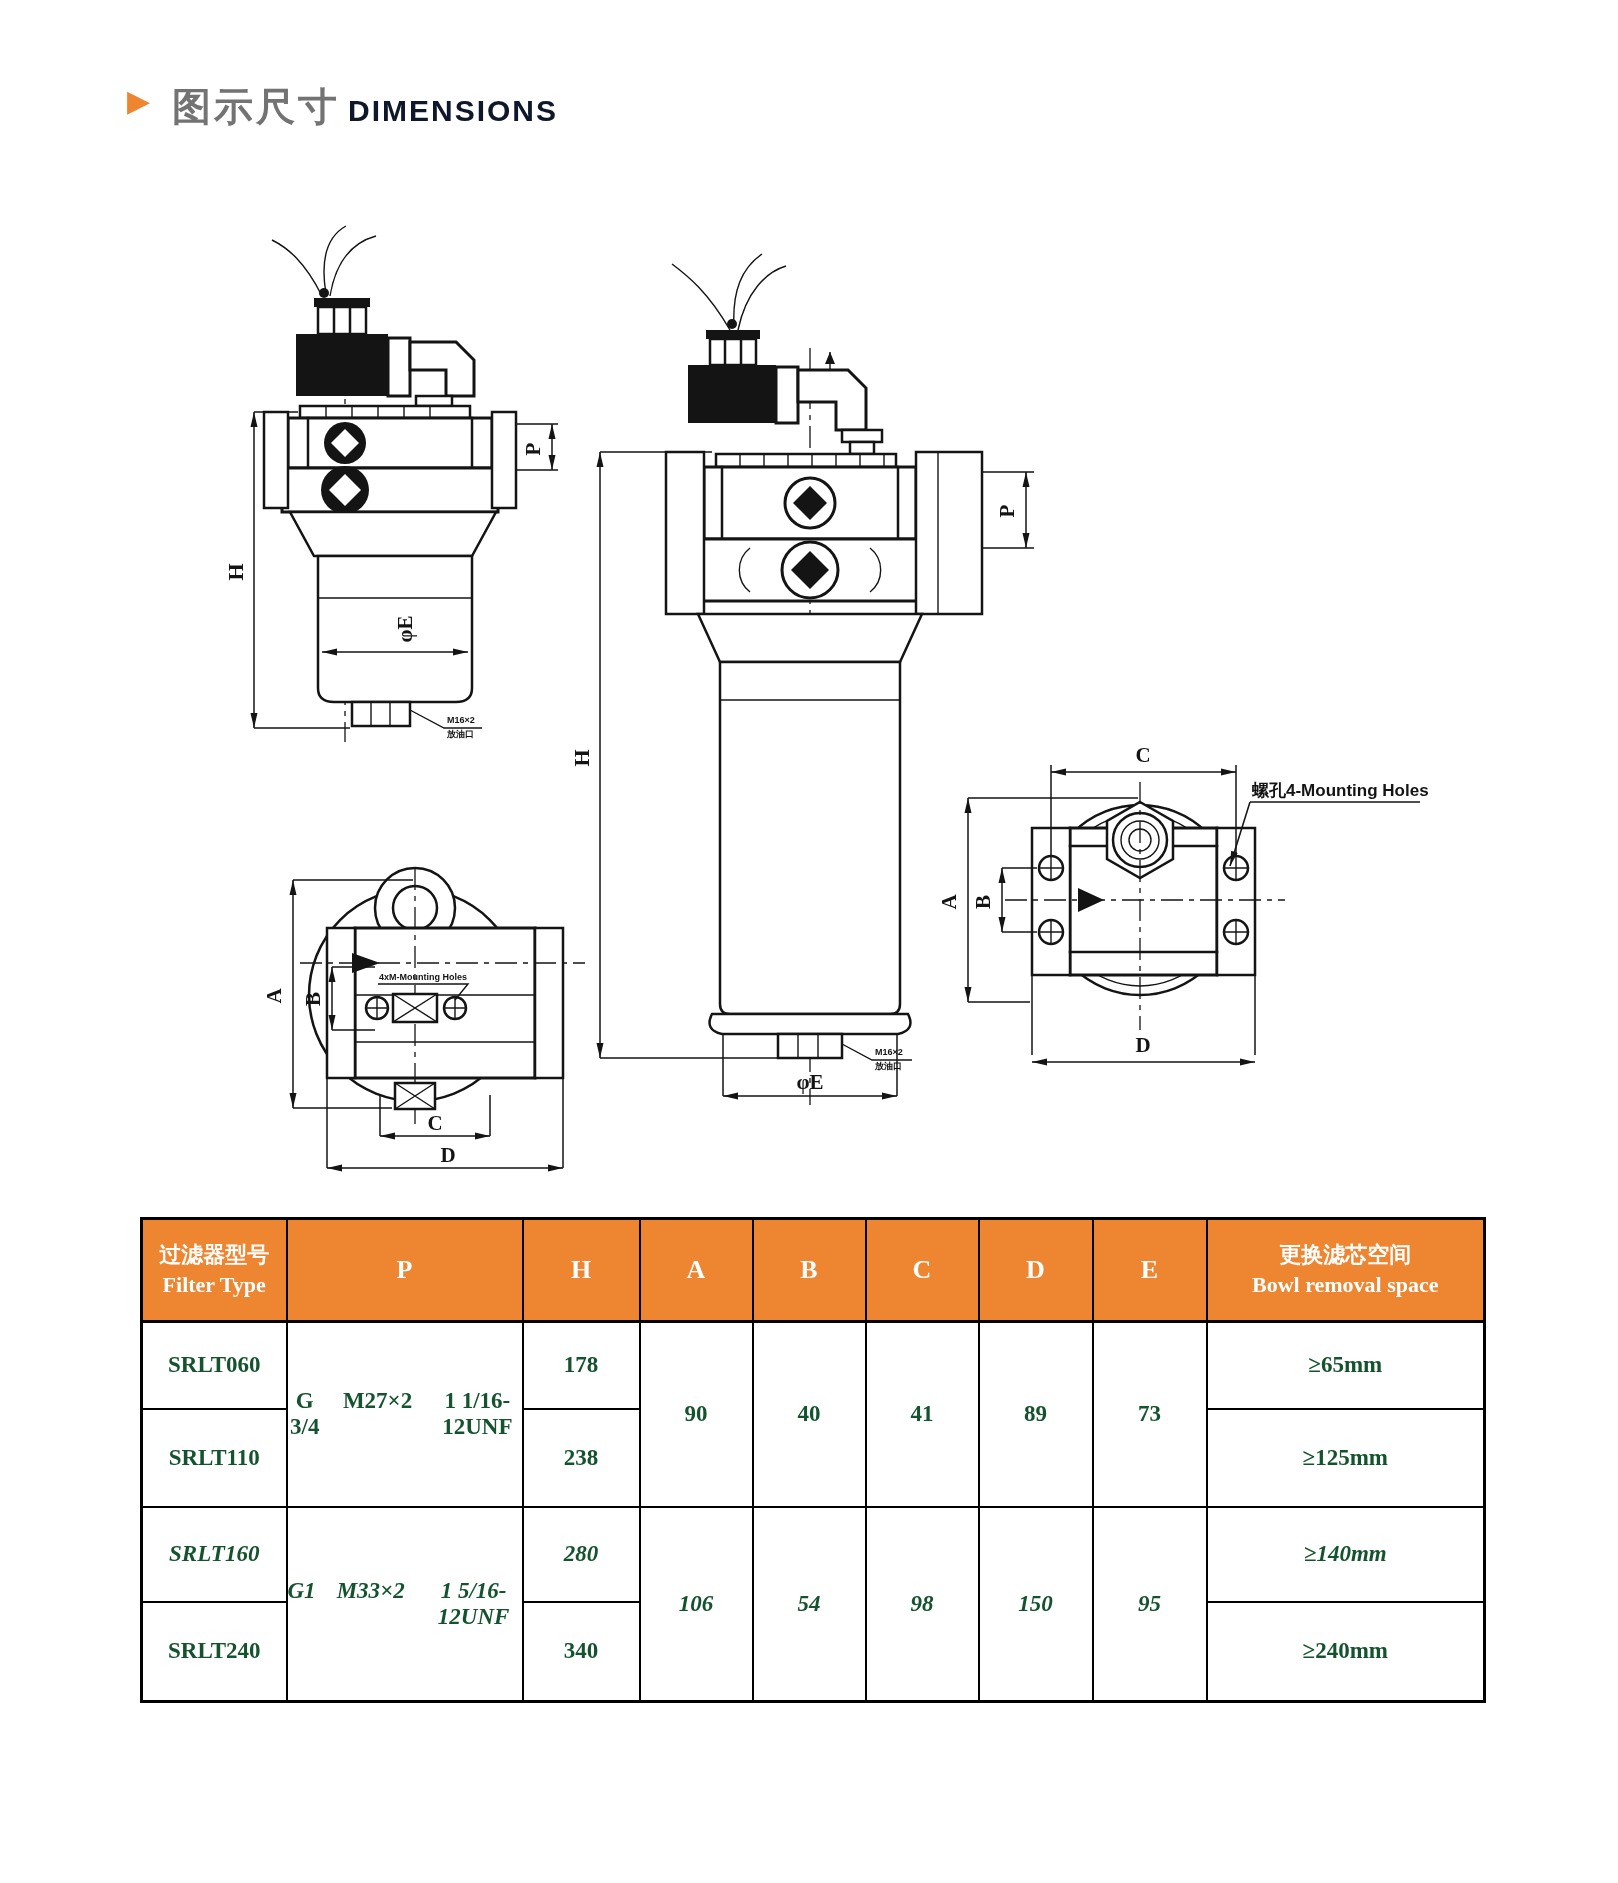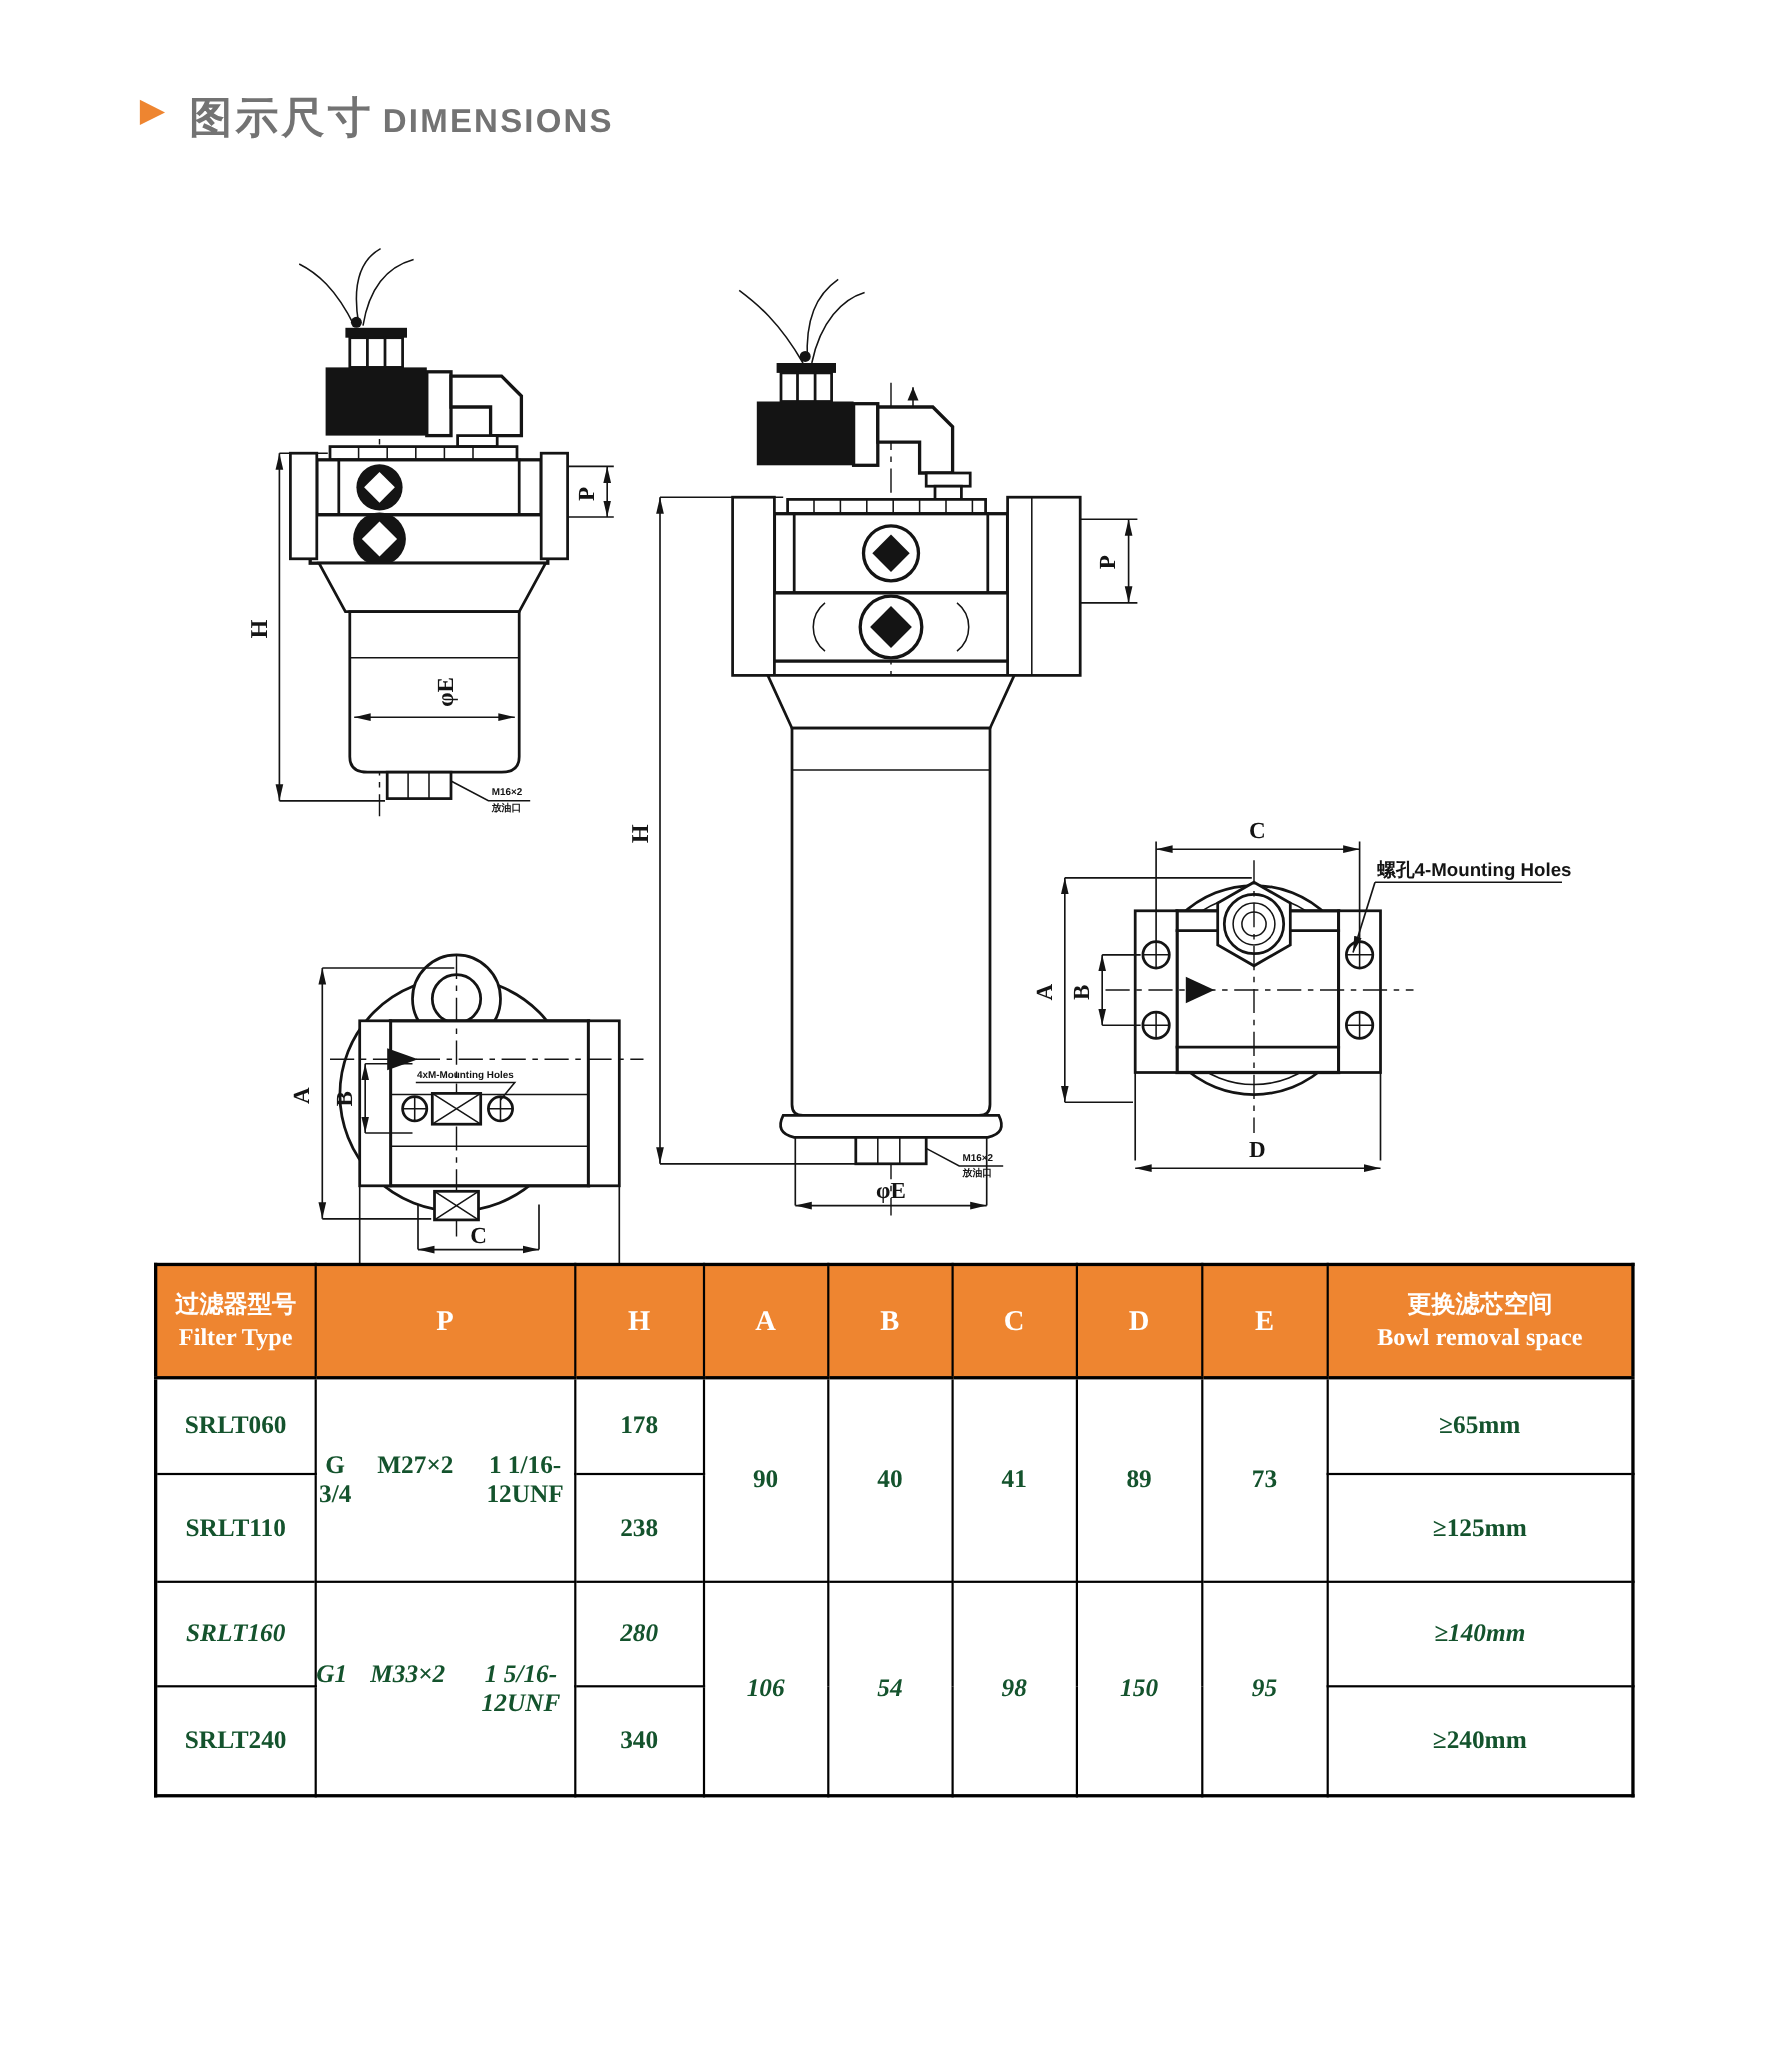--- a/index.html
+++ b/index.html
@@ -4,36 +4,36 @@
 <style>
   html,body{margin:0;padding:0;background:#ffffff;}
   #page{position:relative;width:1618px;height:1883px;background:#ffffff;overflow:hidden;
         font-family:"Liberation Serif",serif;color:#111;}
   
   #hdr-marker{position:absolute;left:127px;top:86px;font-size:30px;line-height:30px;
               font-family:"DejaVu Sans",sans-serif;}
   #hdr-zh{position:absolute;left:172px;top:80px;font-size:39px;font-weight:bold;
           letter-spacing:3px;font-family:"DejaVu Sans",sans-serif;}
   #hdr-en{position:absolute;left:348px;top:94px;font-size:30px;font-weight:bold;
-          letter-spacing:2px;color:#737373;font-family:"Liberation Sans",sans-serif;}
+          letter-spacing:2px;color:#0f172a;font-family:"Liberation Sans",sans-serif;}
   
   #drw{position:absolute;left:0;top:0;width:1618px;height:1230px;}
   .ln{stroke:#141414;stroke-width:2.5;fill:none;stroke-linecap:square;}
   .lnw{stroke:#141414;stroke-width:2.5;fill:#fff;}
   .lnw3{stroke:#141414;stroke-width:3;fill:#fff;}
   .thin{stroke:#141414;stroke-width:1.4;fill:none;}
   .blk{fill:#141414;stroke:none;}
   .cl{stroke:#141414;stroke-width:1.3;fill:none;stroke-dasharray:22 6 5 6;}
   .dim{stroke:#141414;stroke-width:1.5;fill:none;}
   text.dl{font:bold 22px "Liberation Serif",serif;fill:#141414;}
   text.dl2{font:bold 21px "Liberation Serif",serif;fill:#141414;}
   text.tiny{font:bold 9px "Liberation Sans",sans-serif;fill:#141414;}
   text.mnt{font:bold 17px "Liberation Sans",sans-serif;fill:#141414;}
   
-  #dims-table{position:absolute;left:140px;top:1148px;border-collapse:collapse;
+  #dims-table{position:absolute;left:140px;top:1217px;border-collapse:collapse;
               table-layout:fixed;width:1343px;}
   #dims-table th,#dims-table td{border:2px solid #000;text-align:center;vertical-align:middle;
               padding:0;font-weight:bold;}
   #dims-table{border:3px solid #000;}
   #dims-table th{background:#ee8530;color:#ffffff;font-size:22px;line-height:1.35;height:100px;
               border-bottom:3px solid #000;}
   #dims-table th.letter{font-size:26px;}
   #dims-table td{font-size:23px;color:#14532d;}
   tr.grp td{border-top:3px solid #000;font-style:italic;}
   .pcell{display:flex;flex-direction:row;justify-content:center;gap:21px;height:100%;}

